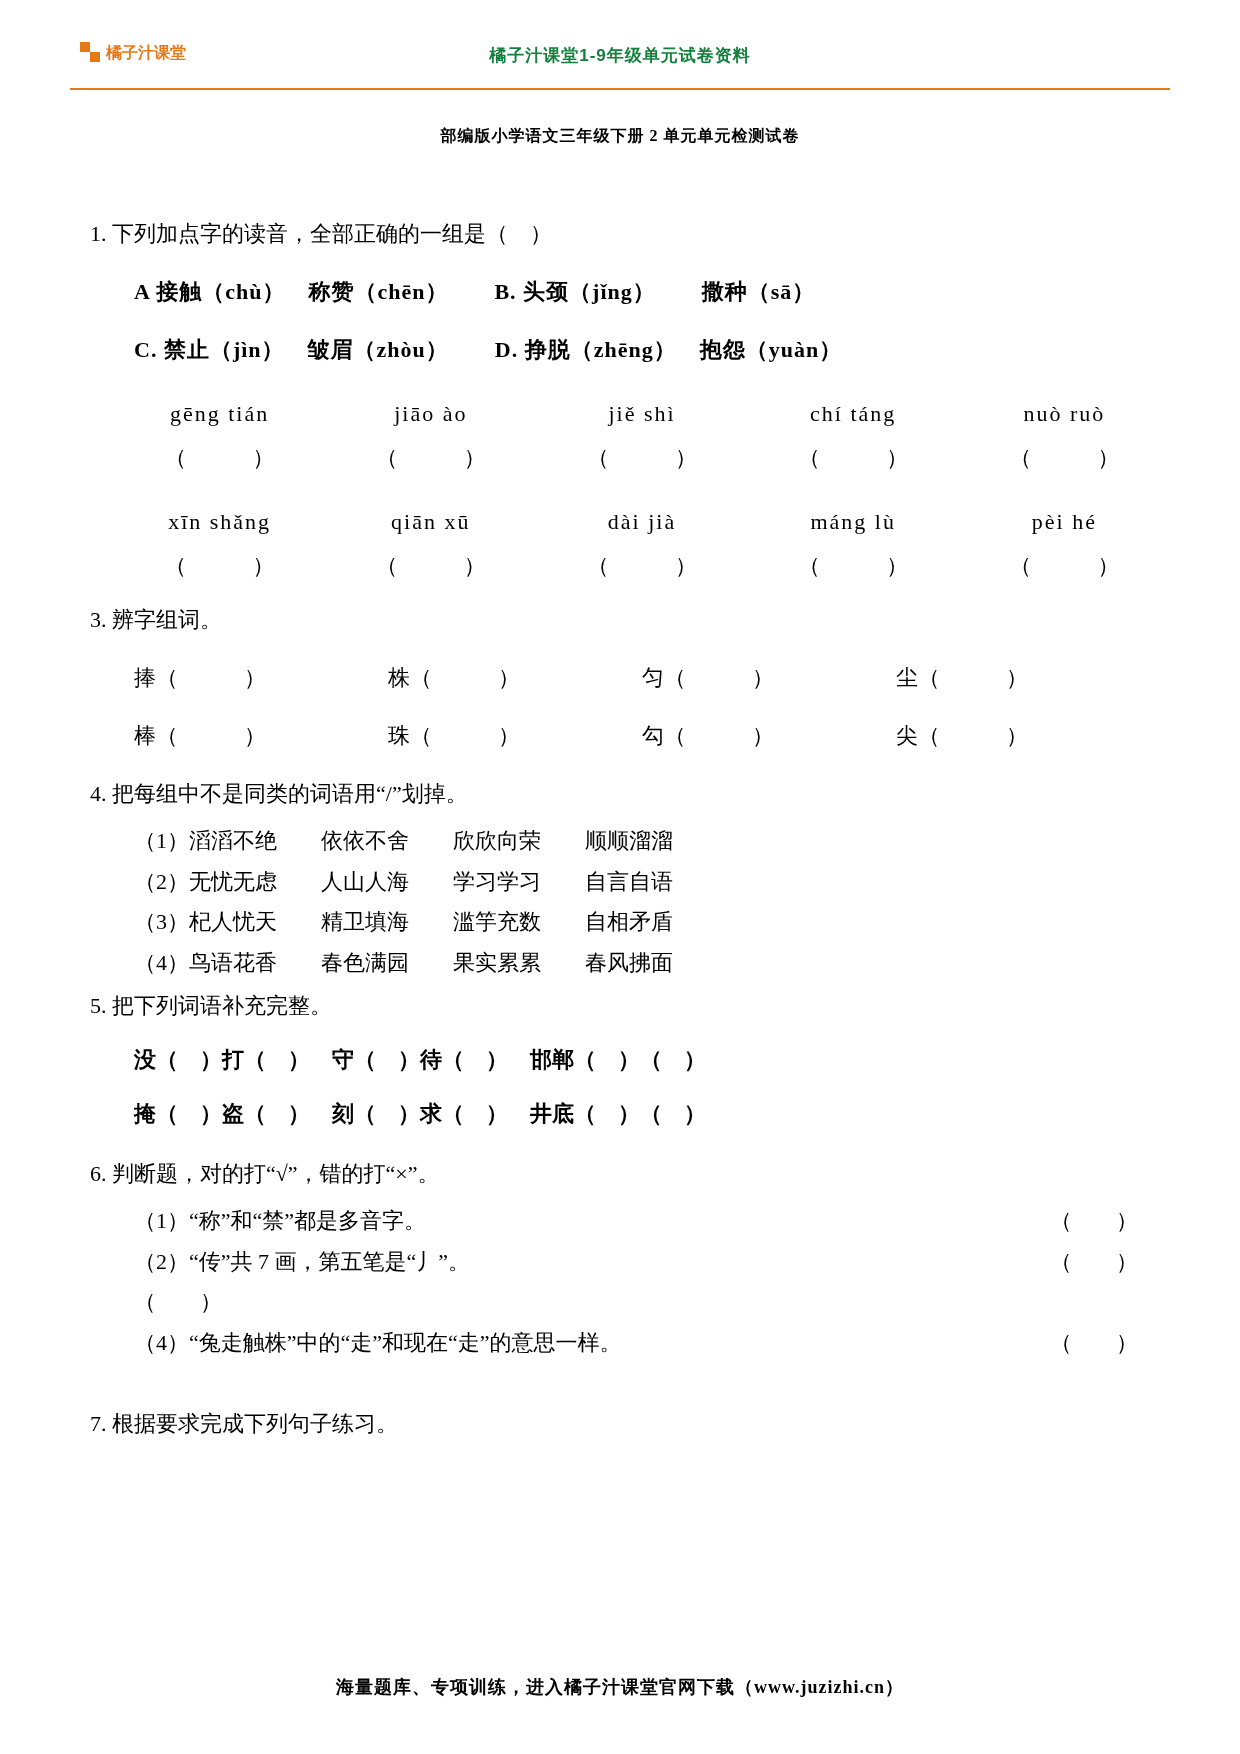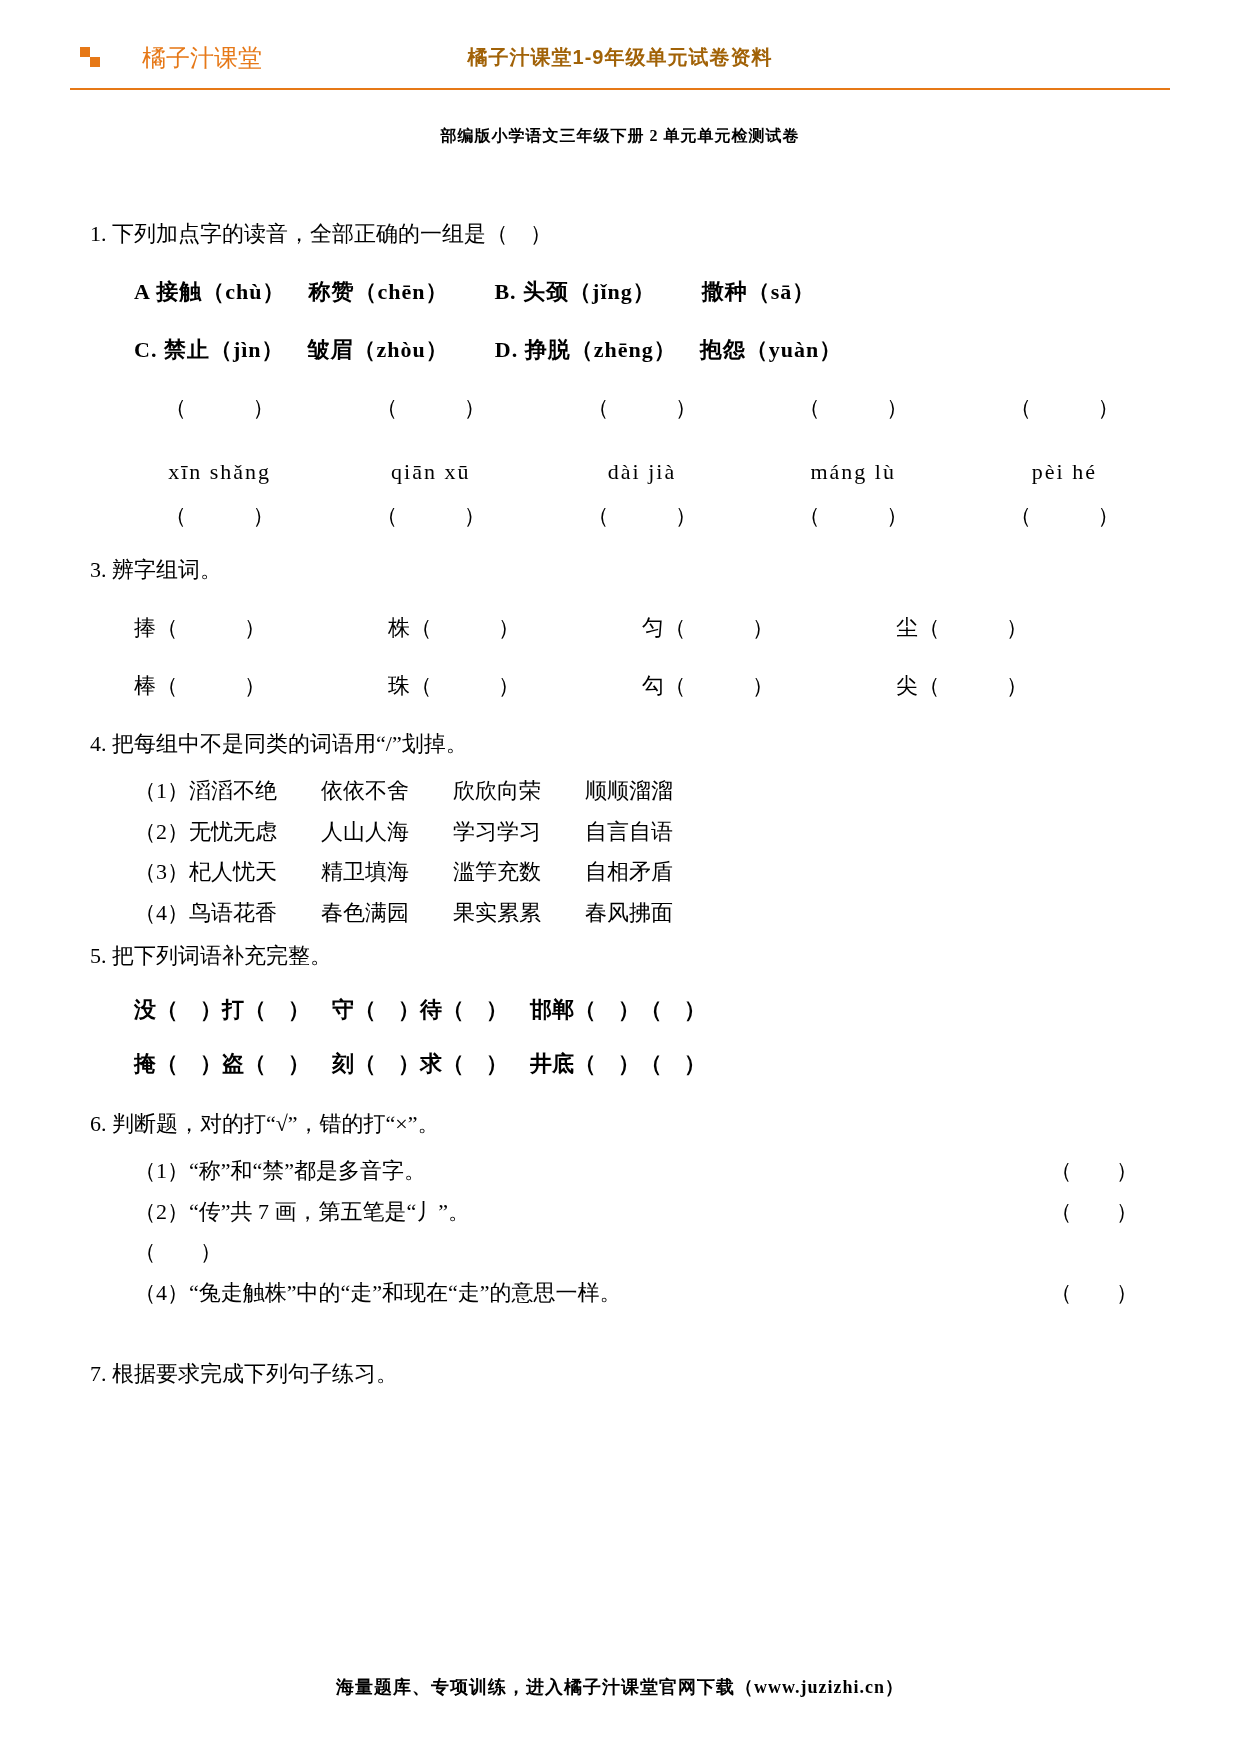--- a/index.html
+++ b/index.html
@@ -44,32 +44,31 @@
       content: "";
       position: absolute;
       width: 10px;
       height: 10px;
       background: #e67817;
       left: 10px;
       top: 10px;
     }
     .logo-text {
       color: #e67817;
-      font-size: 24px;
-      font-weight: normal;
+      font-size: 16px;
+      font-weight: bold;
       font-family: "SimHei", "黑体", sans-serif;
-      margin-left: 36px;
     }
     .header-title {
       position: absolute;
       left: 50%;
       transform: translateX(-50%);
       top: 14px;
-      color: #a16207;
-      font-size: 20px;
+      color: #15803d;
+      font-size: 17px;
       font-weight: bold;
       font-family: "SimHei", "黑体", sans-serif;
       letter-spacing: 1px;
     }
     .content {
       padding: 30px 90px 0 90px;
       color: #000;
       font-size: 22px;
       line-height: 2.0;
     }
@@ -160,20 +159,27 @@
   <div class="header-title">橘子汁课堂1-9年级单元试卷资料</div>
 </div>
 
 <div class="content">
   <div class="doc-title">部编版小学语文三年级下册 2 单元单元检测试卷</div>
 
   <div class="question">1. 下列加点字的读音，全部正确的一组是（　）</div>
   <div class="option-line spaced">A 接触（chù）　称赞（chēn）　　B. 头颈（jǐng）　　撒种（sā）</div>
   <div class="option-line spaced">C. 禁止（jìn）　皱眉（zhòu）　　D. 挣脱（zhēng）　抱怨（yuàn）</div>
 
+  <div class="pinyin-row">
+    <span>gēng tián</span>
+    <span>jiāo ào</span>
+    <span>jiě shì</span>
+    <span>chí táng</span>
+    <span>nuò ruò</span>
+  </div>
   <div class="paren-row">
     <span>（　　　）</span>
     <span>（　　　）</span>
     <span>（　　　）</span>
     <span>（　　　）</span>
     <span>（　　　）</span>
   </div>
   <div class="pinyin-row">
     <span>xīn shǎng</span>
     <span>qiān xū</span>

